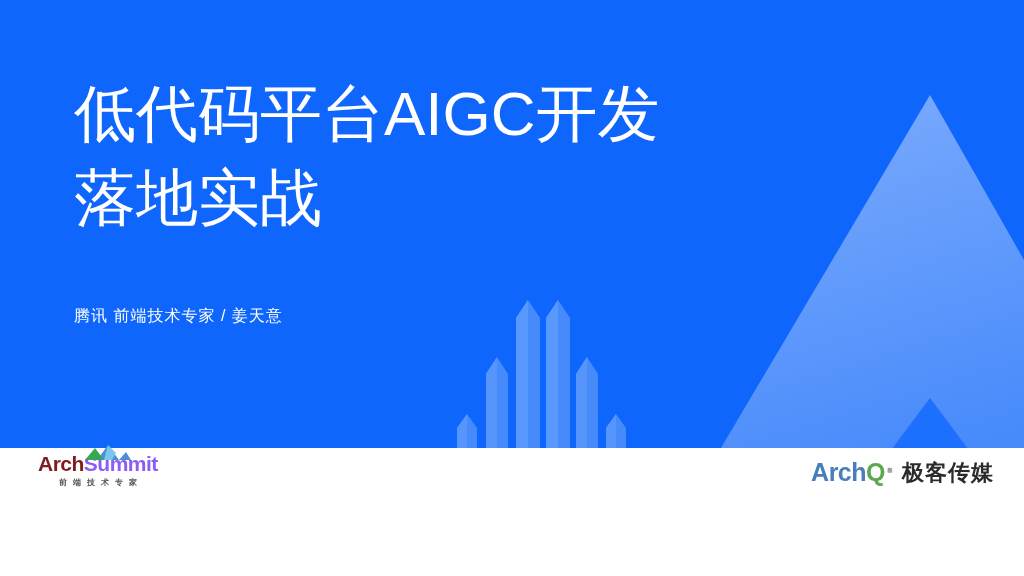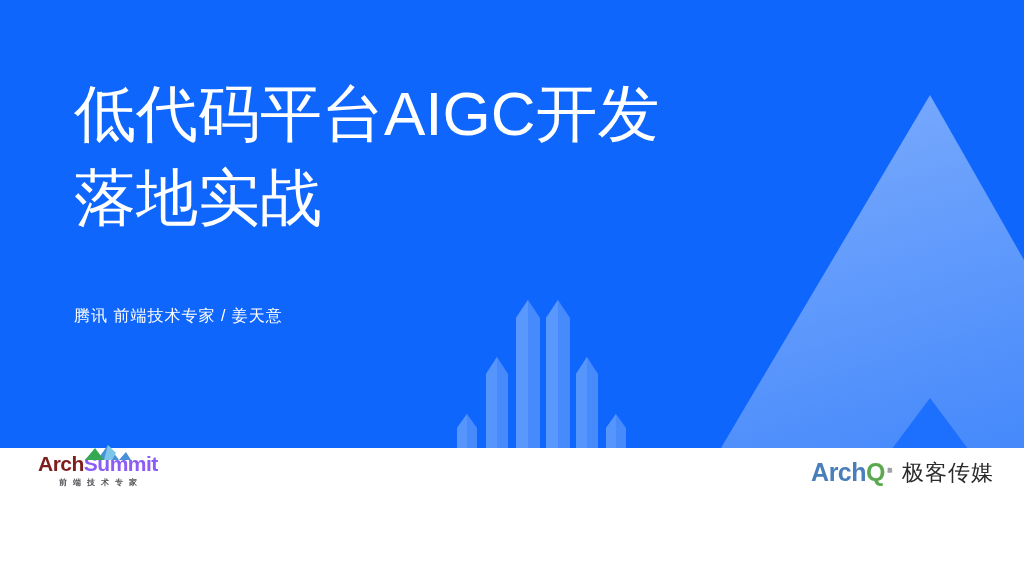--- a/index.html
+++ b/index.html
@@ -121,21 +121,21 @@
     writing-mode: vertical-rl;
     letter-spacing: 0px;
     margin-left: 2px;
     margin-top: 3px;
     line-height: 1;
   }
   .infoq-cn {
     margin-left: 10px;
     font-size: 22px;
     color: #2b2b2b;
-    font-weight: 400;
+    font-weight: 700;
     letter-spacing: 1px;
     line-height: 1;
   }
 </style>
 </head>
 <body>
 
 <div class="slide">
 
   <div class="bg-art">

